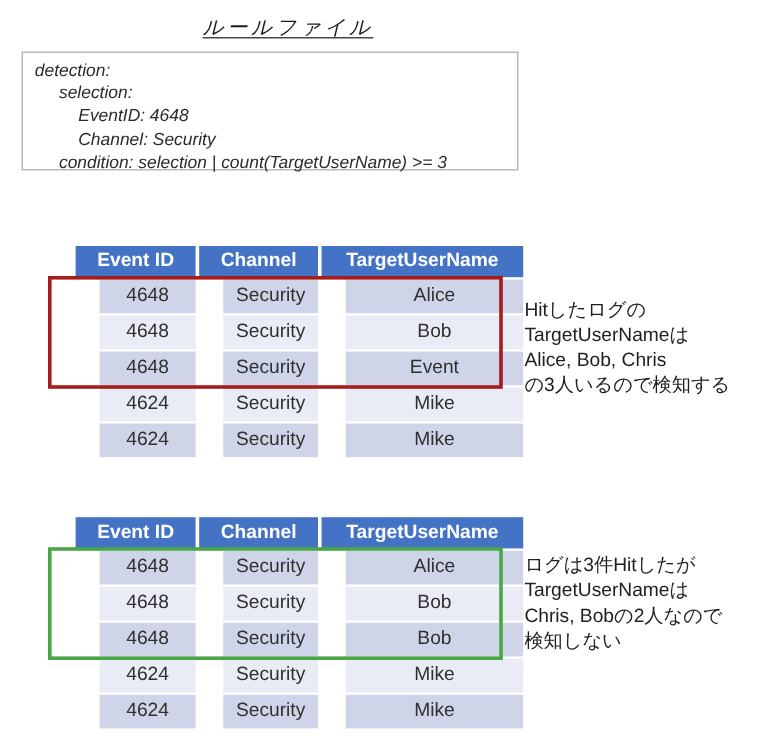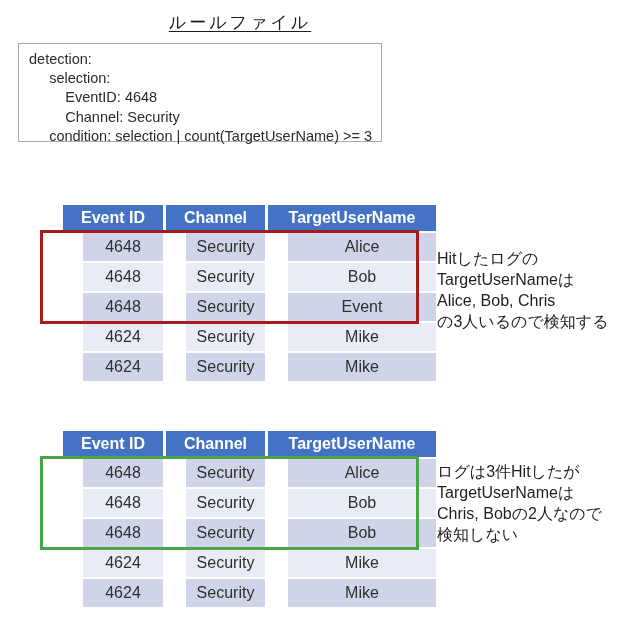--- a/index.html
+++ b/index.html
@@ -15,31 +15,33 @@
   
   .sec-title {
     position: absolute;
     text-align: center;
     font-size: 16px;
     color: #1a1a1a;
     text-decoration: underline;
     text-underline-offset: 3px;
     letter-spacing: 3px;
     white-space: nowrap;
+    font-style: italic;
   }
   .rule-title { top: 11px; left: 0px; width: 480px; font-size: 17px; }
   .log-title-1 { top: 169px; left: 43px; width: 373px; }
   .log-title-2 { top: 403px; left: 43px; width: 373px; }
 
   
   .rule-box {
     position: absolute;
-    left: 18px; top: 43px; width: 364px; height: 99px;
+    left: 18px; top: 43px; width: 414px; height: 99px;
     border: 1px solid #a9a9a9;
     background: #ffffff;
+    font-style: italic;
   }
   .rule-code {
     position: absolute;
     left: 10px; top: 6px;
     font-size: 14.5px;
     line-height: 19.2px;
     white-space: pre;
     color: #2b2b2b;
   }
 

